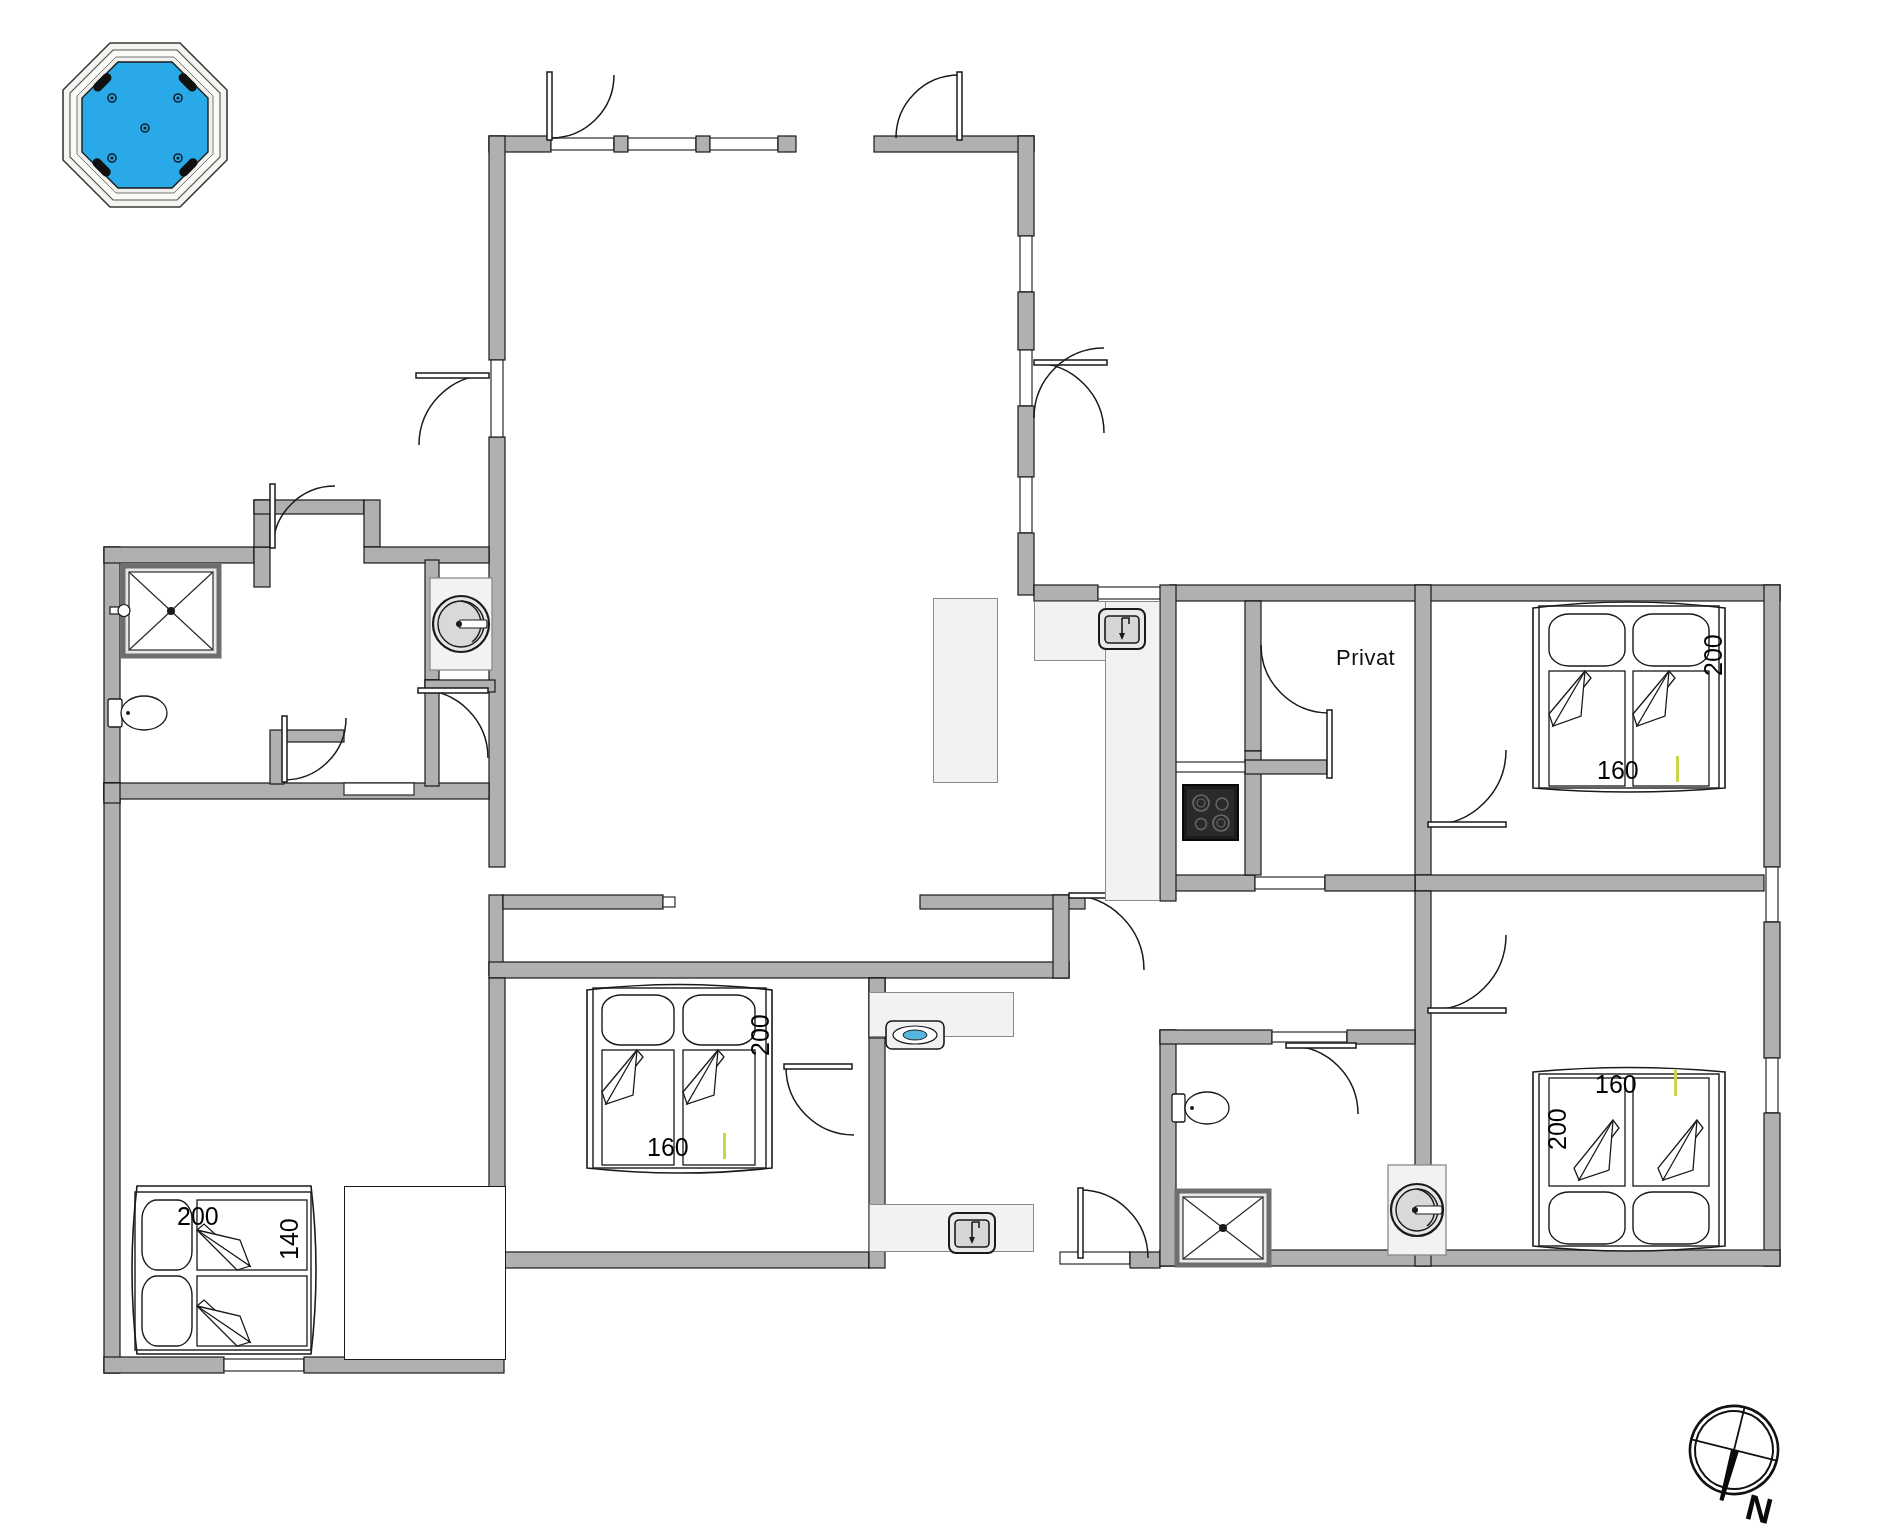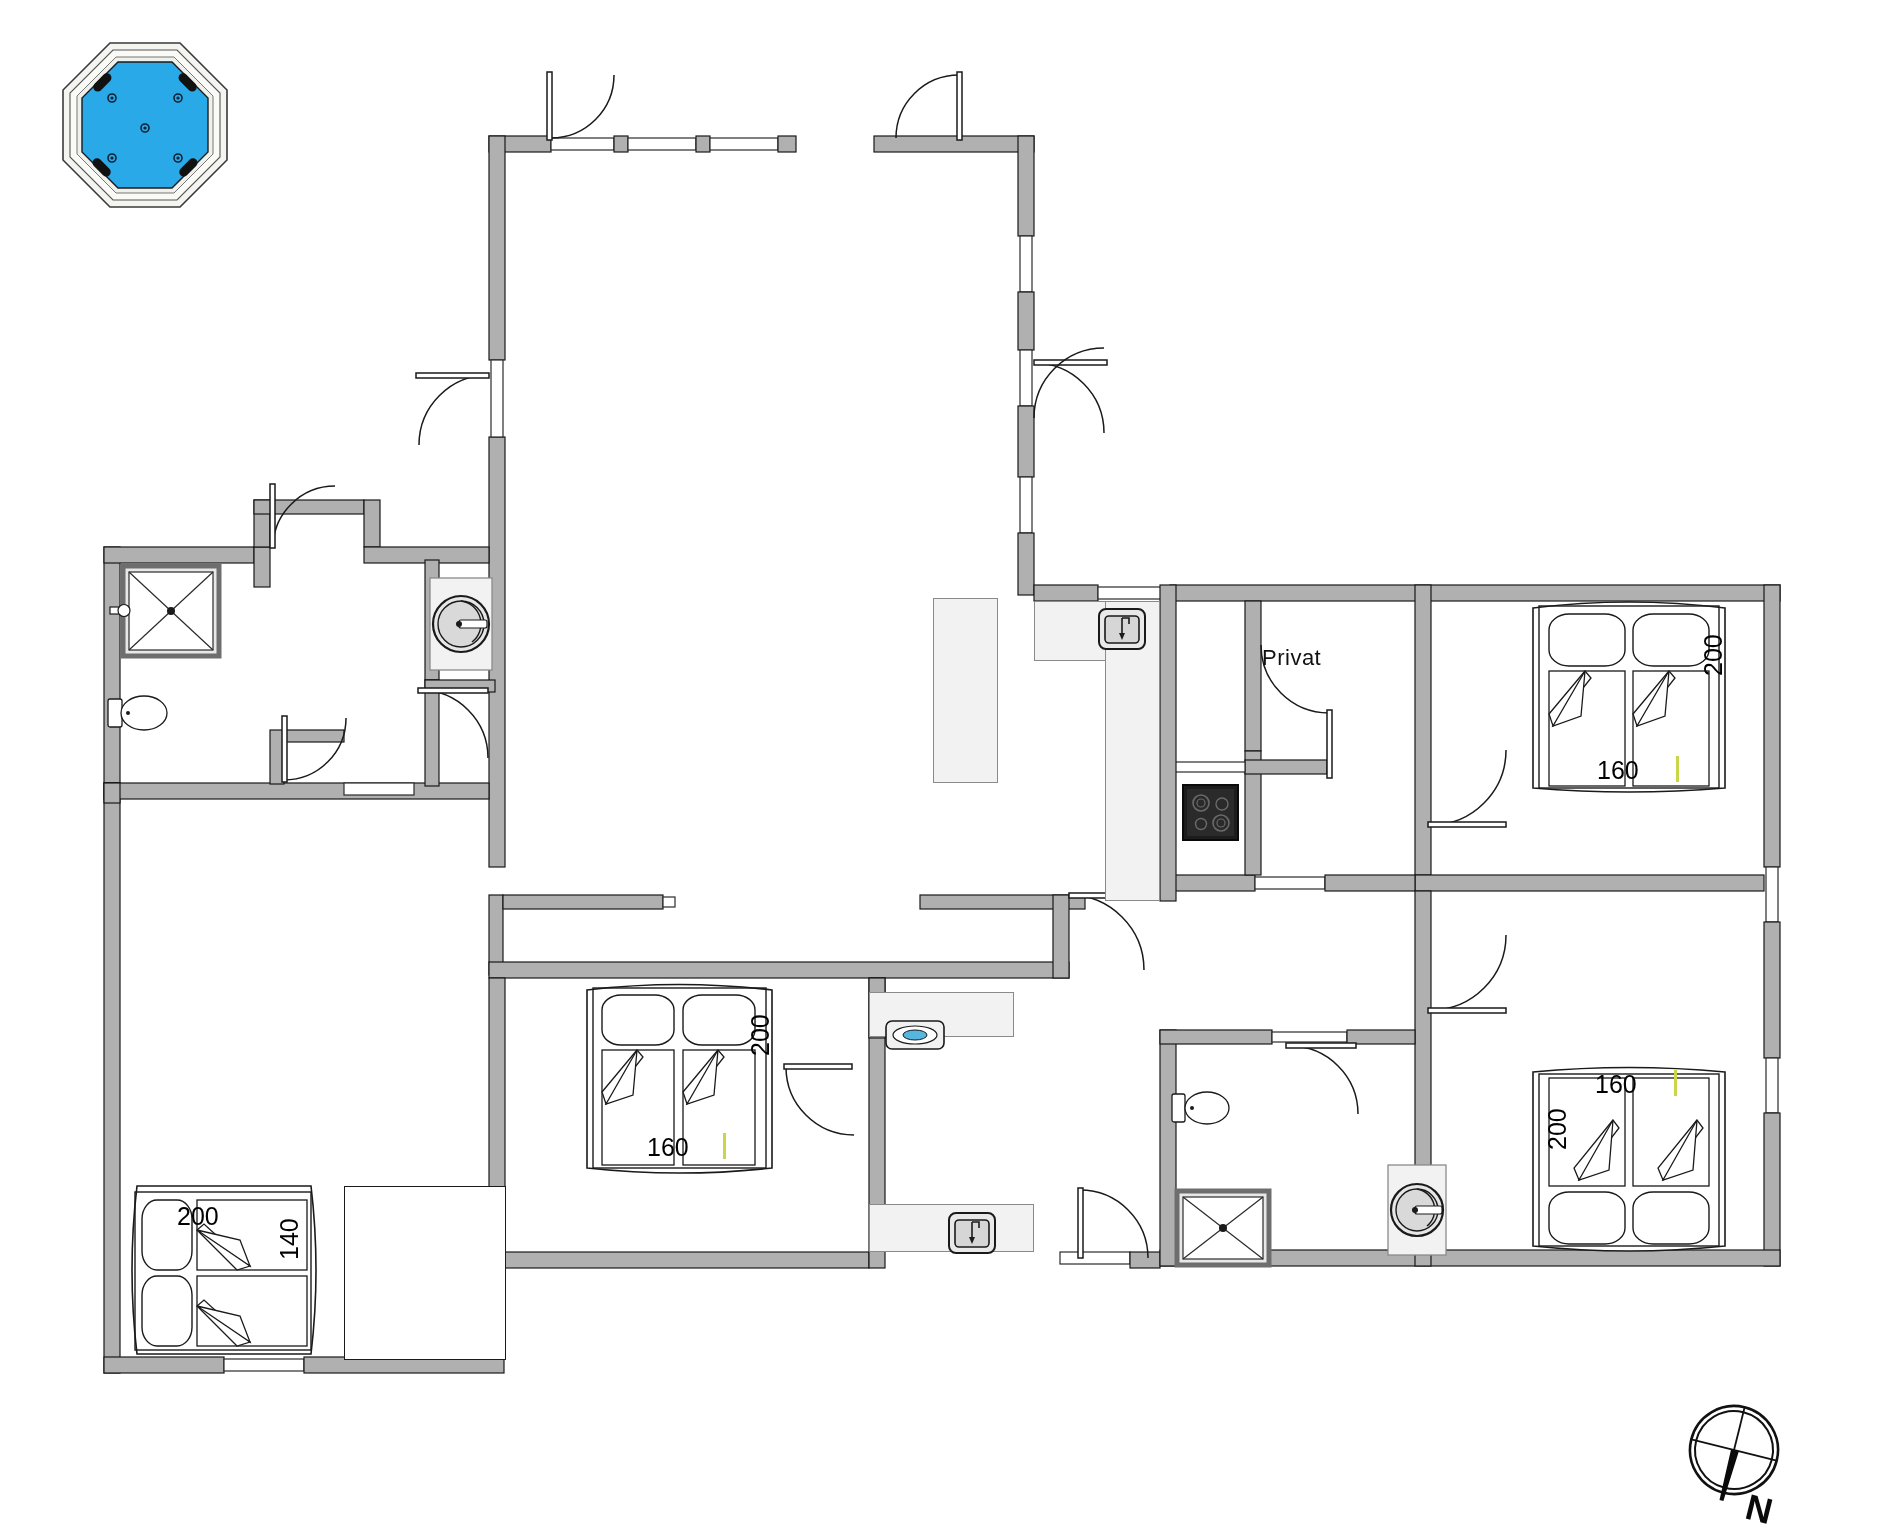--- a/index.html
+++ b/index.html
@@ -386,21 +386,21 @@
         <path d="M72 48 L125 84 L115 58 Z" fill="#fff"></path>
         <rect x="72" y="94" width="110" height="70"></rect>
         <path d="M72 124 L112 164 L125 160 L79 118 Z" fill="#fff"></path>
         <path d="M72 124 L125 160 L115 134 Z" fill="#fff"></path>
       </g>
     </svg>
     <div class="dim" style="left:52px;top:20px;">200</div>
     <div class="dim rot" style="left:150px;top:78px;">140</div>
   </div>
 
-  <div class="label" style="left:1262px;top:645px;font-size:22px;">Privat</div>
+  <div class="label" style="left:1336px;top:645px;font-size:22px;">Privat</div>
 
   <div style="position:absolute;left:1682px;top:1398px;width:120px;height:125px;">
     <svg width="120" height="125" viewBox="0 0 120 125">
       <g transform="rotate(14 52 52)">
         <circle cx="52" cy="52" r="44" fill="none" stroke="#111" stroke-width="2.6"></circle>
         <circle cx="52" cy="52" r="39" fill="none" stroke="#111" stroke-width="2"></circle>
         <line x1="52" y1="8" x2="52" y2="96" stroke="#111" stroke-width="1.8"></line>
         <line x1="8" y1="52" x2="96" y2="52" stroke="#111" stroke-width="1.8"></line>
         <polygon points="49,52 57,52 54,104 50,104" fill="#0a0a0a"></polygon>
       </g>

